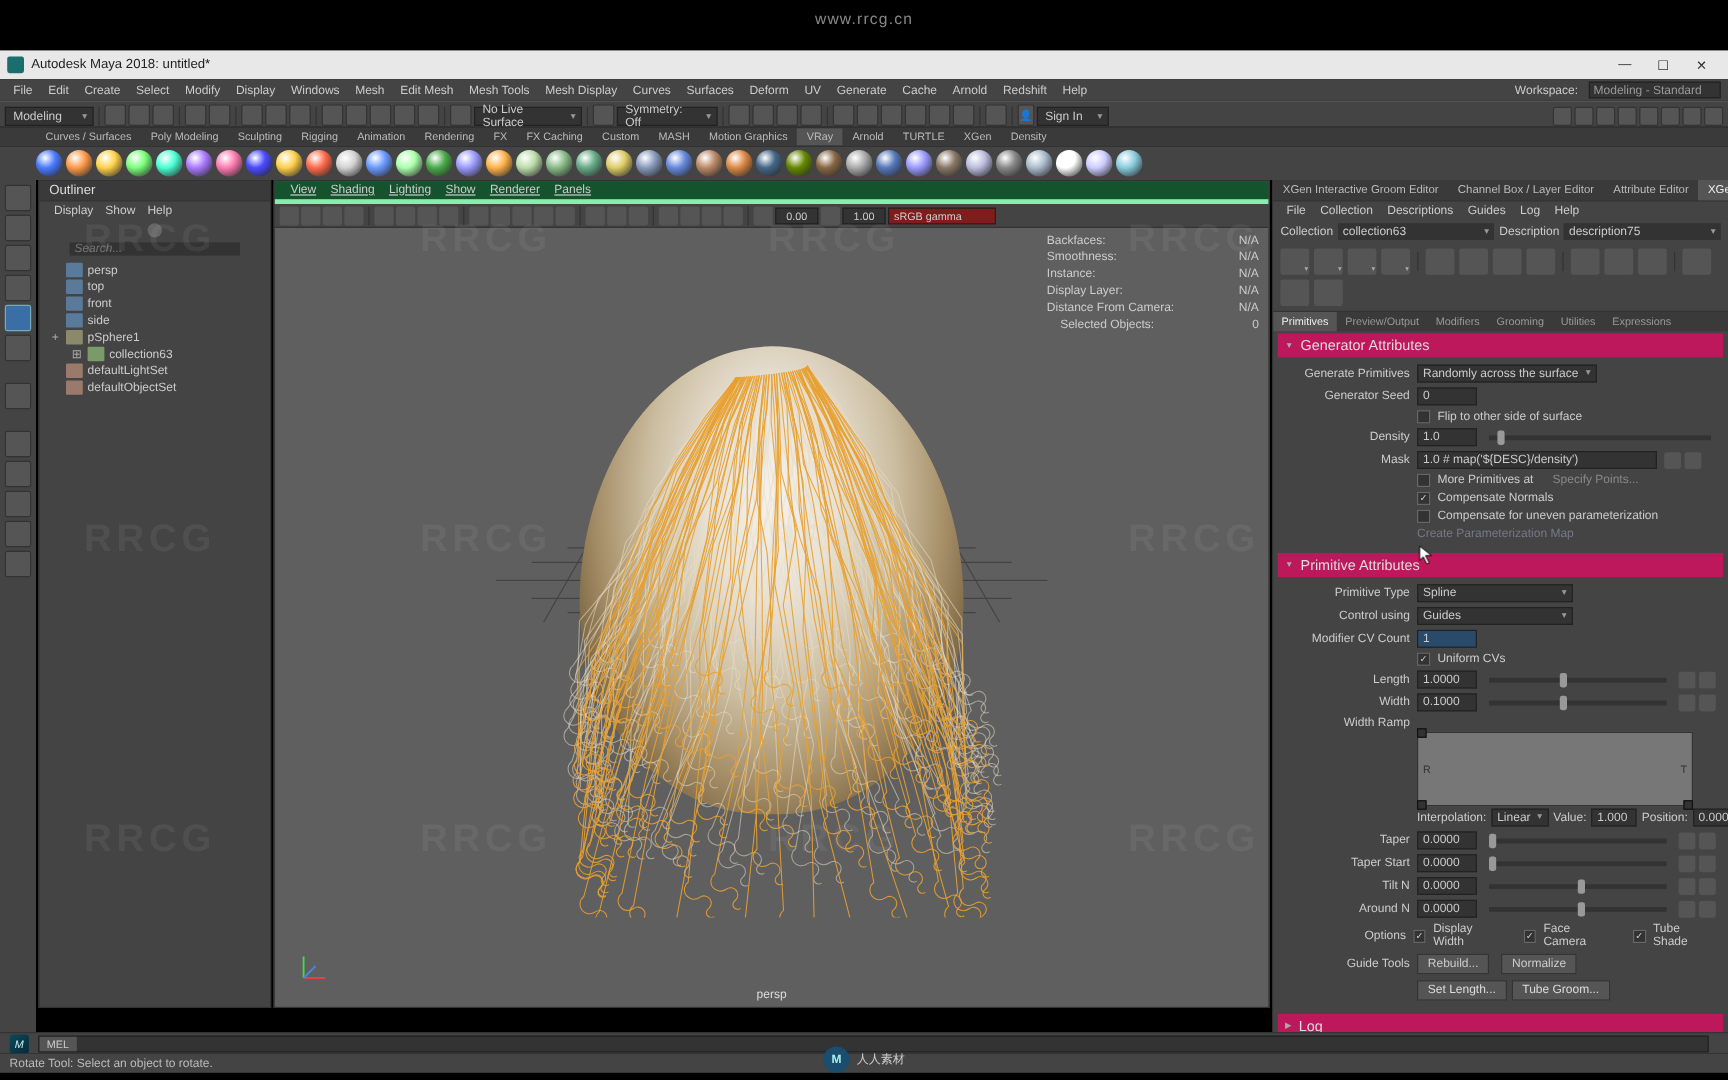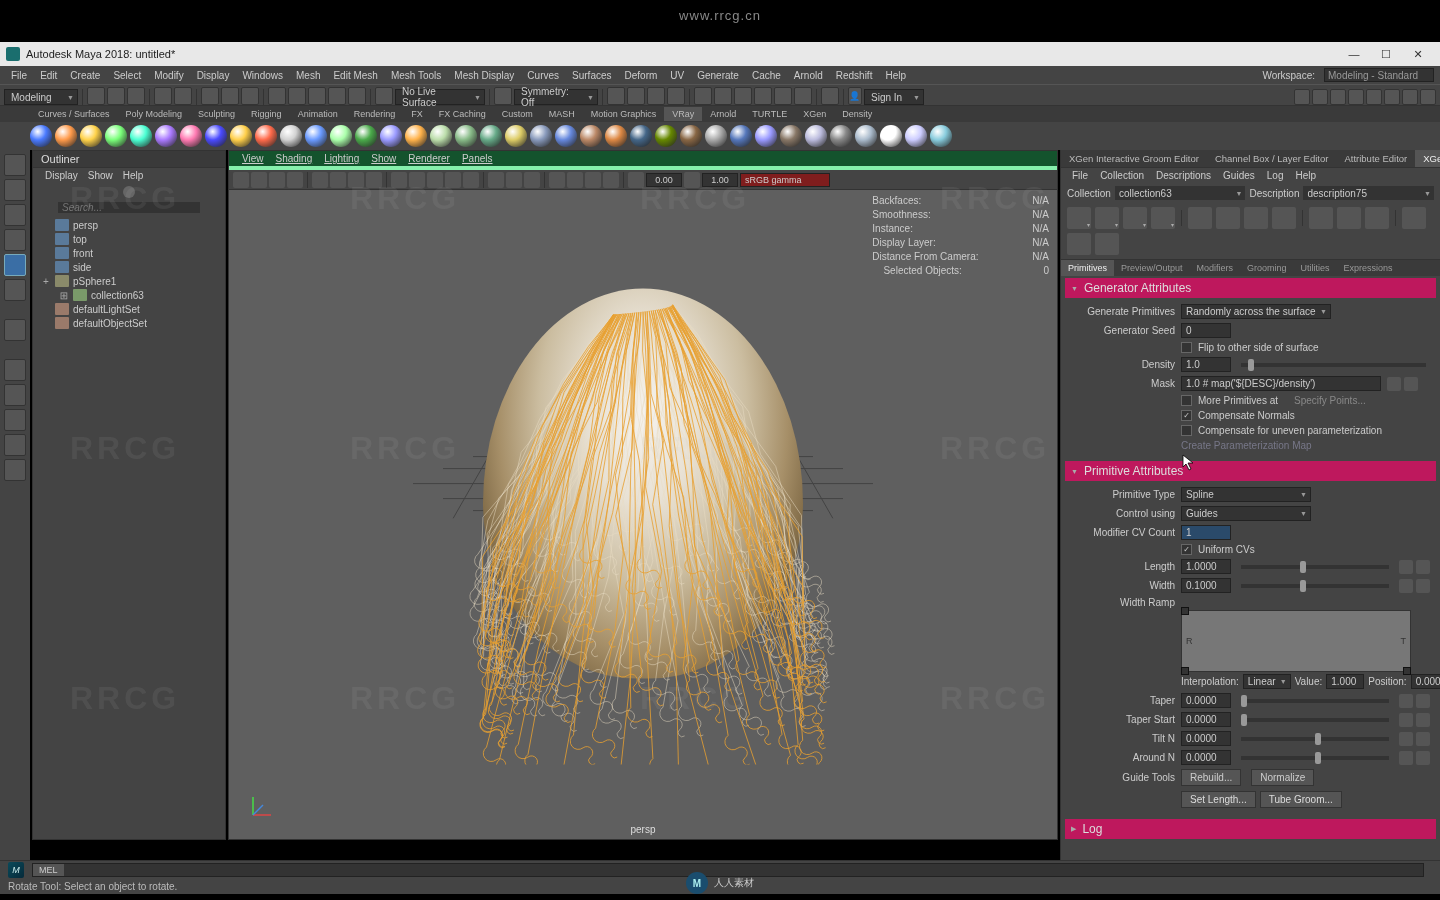--- a/index.html
+++ b/index.html
@@ -873,20 +873,29 @@
             <input class="finput" value="0.0000" style="">
             <div class="slider">
               <div class="thumb" style="left:50%"></div>
             </div>
             <div class="extra">
               <div class="ei"></div>
               <div class="ei"></div>
             </div>
           </div>
         <div class="field">
+            <div class="flabel">Options</div>
+            <div class="check on"></div>
+            <span>Display Width</span>
+            <div class="check on" style="margin-left:10px"></div>
+            <span>Face Camera</span>
+            <div class="check on" style="margin-left:10px"></div>
+            <span>Tube Shade</span>
+          </div>
+        <div class="field">
             <div class="flabel">Guide Tools</div>
             <div class="btn" style="background:#555;border:1px solid #333;padding:2px 8px">Rebuild...</div>
             <div class="btn" style="background:#555;border:1px solid #333;padding:2px 8px;margin-left:4px">Normalize</div>
           </div>
         <div class="btnrow">
             <div class="btn">Set Length...</div>
             <div class="btn">Tube Groom...</div>
           </div>
       </div>
     </div>

